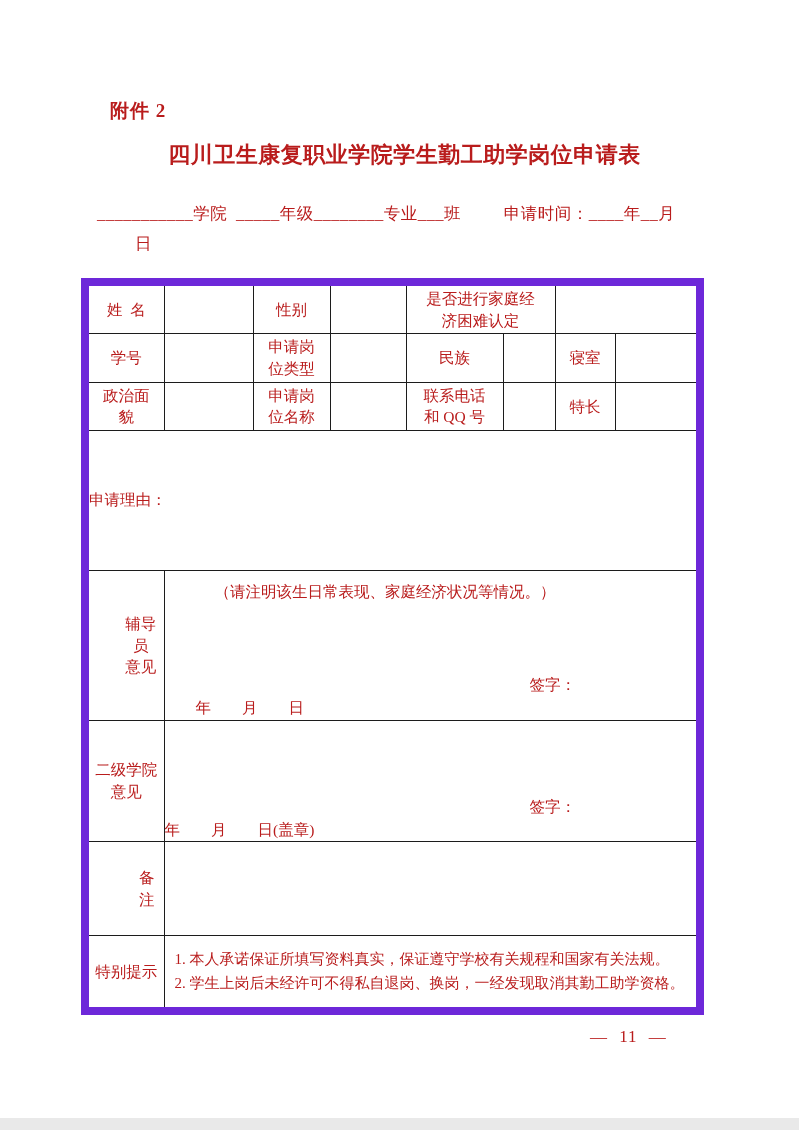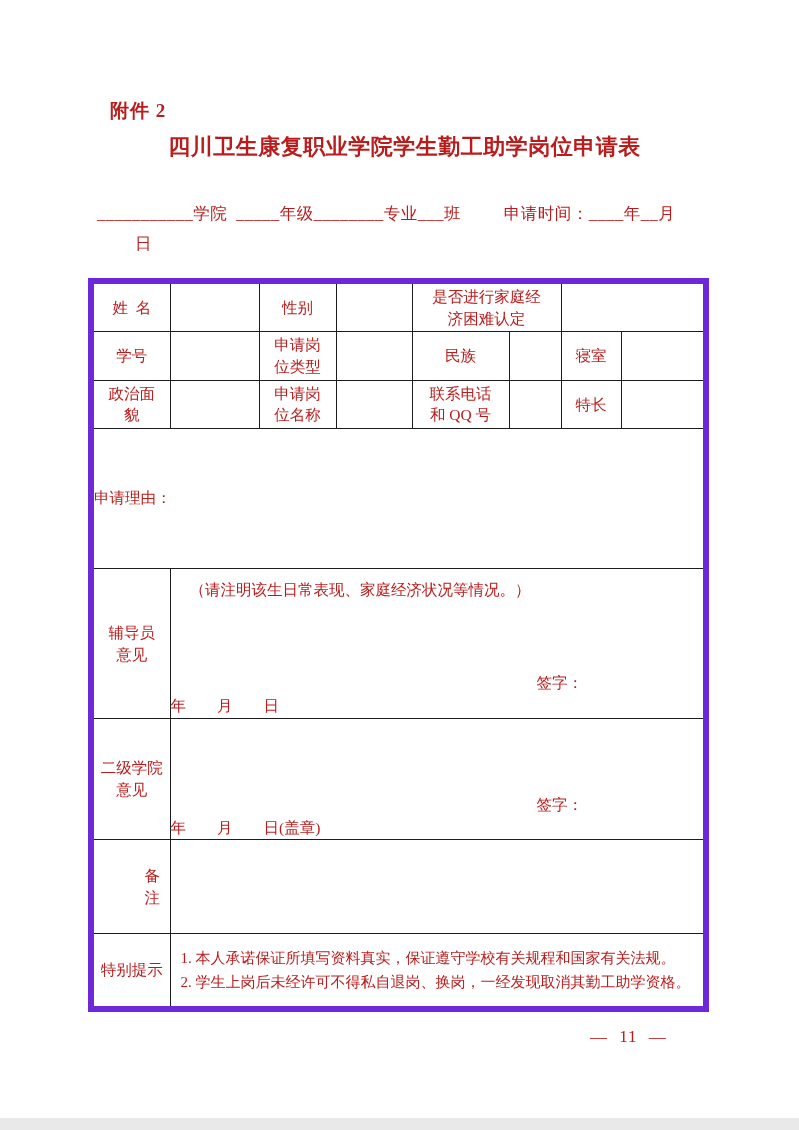--- a/index.html
+++ b/index.html
@@ -17,21 +17,21 @@
     position: absolute;
     left: 110px;
     top: 98px;
     font-size: 19px;
     font-weight: bold;
     letter-spacing: 1px;
   }
   .title {
     position: absolute;
     left: 97px;
-    top: 132px;
+    top: 140px;
     width: 615px;
     text-align: center;
     font-size: 22px;
     font-weight: bold;
     letter-spacing: 0.5px;
   }
   .info-line {
     position: absolute;
     left: 97px;
     top: 203px;
@@ -41,43 +41,43 @@
     white-space: pre;
   }
   .info-line2 {
     position: absolute;
     left: 135px;
     top: 233px;
     font-size: 16.5px;
   }
   table.form {
     position: absolute;
-    left: 88px;
+    left: 81px;
     top: 278px;
     width: 615px;
     border-collapse: collapse;
     table-layout: fixed;
-    border: 6px solid #6d28d9;
+    border: 8px solid #6d28d9;
     font-size: 15.5px;
   }
   table.form td {
     border: 1px solid #1c1c1c;
     vertical-align: middle;
   }
   td.lbl {
     text-align: center;
     white-space: pre-line;
     line-height: 1.4;
     padding: 2px 2px;
   }
   tr.r1 td { height: 47px; }
   tr.r2 td { height: 46px; }
   tr.r3 td { height: 47px; }
   tr.r4 td { height: 140px; }
-  tr.r5 td { height: 150px; }
+  tr.r5 td { height: 150px; padding-left: 31px; }
   tr.r6 td { height: 121px; }
   tr.r7 td { height: 94px; padding-left: 43px; }
   tr.r8 td { height: 75px; }
   td.reason-cell {
     vertical-align: top;
     text-align: left;
     padding: 7px 0;
   }
   td.opinion-cell {
     vertical-align: top;

